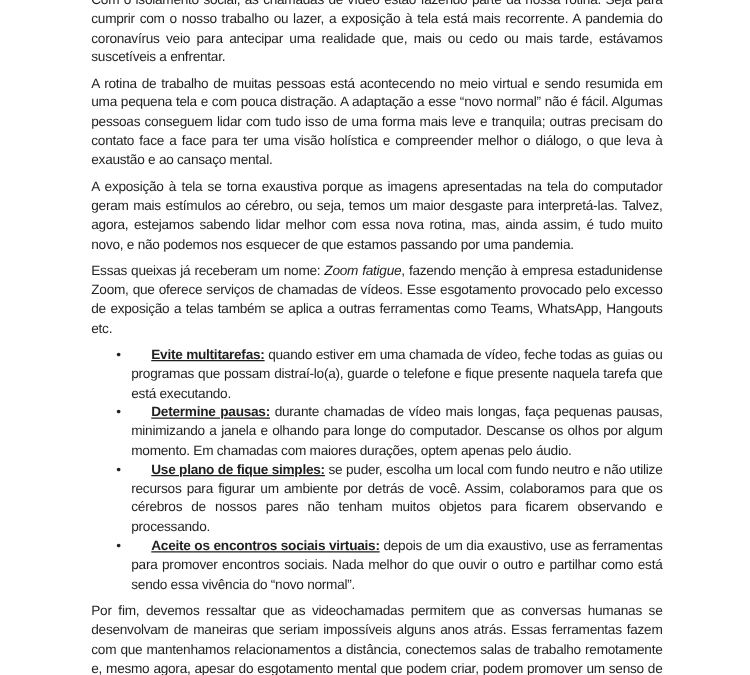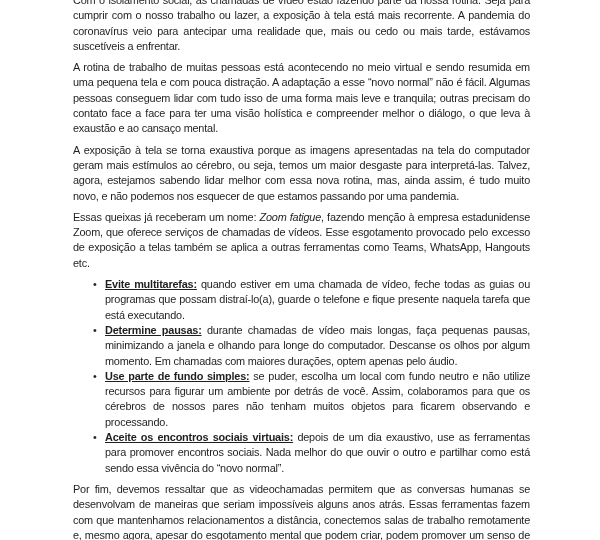--- a/index.html
+++ b/index.html
@@ -44,35 +44,36 @@
     margin: 0;
   }
   .bullet {
     position: absolute;
     left: 20px;
     top: 0;
   }
   .li-head {
     font-weight: bold;
     text-decoration: underline;
+    margin-left: 16px;
   }
   .italic {
     font-style: italic;
   }
 </style>
 </head>
 <body>
 
 <div class="page">
   <div class="doc" style="color: rgb(31, 31, 31);">
       <p><span>Com o isolamento social, as chamadas de vídeo estão fazendo parte da nossa rotina. Seja para cumprir com o nosso trabalho ou lazer, a exposição à tela está mais recorrente. A pandemia do coronavírus veio para antecipar uma realidade que, mais ou cedo ou mais tarde, estávamos suscetíveis a enfrentar.</span></p>
       <p><span>A rotina de trabalho de muitas pessoas está acontecendo no meio virtual e sendo resumida em uma pequena tela e com pouca distração. A adaptação a esse “novo normal” não é fácil. Algumas pessoas conseguem lidar com tudo isso de uma forma mais leve e tranquila; outras precisam do contato face a face para ter uma visão holística e compreender melhor o diálogo, o que leva à exaustão e ao cansaço mental.</span></p>
       <p><span>A exposição à tela se torna exaustiva porque as imagens apresentadas na tela do computador geram mais estímulos ao cérebro, ou seja, temos um maior desgaste para interpretá-las. Talvez, agora, estejamos sabendo lidar melhor com essa nova rotina, mas, ainda assim, é tudo muito novo, e não podemos nos esquecer de que estamos passando por uma pandemia.</span></p>
       <p><span>Essas queixas já receberam um nome: </span><span class="italic">Zoom fatigue</span><span>, fazendo menção à empresa estadunidense Zoom, que oferece serviços de chamadas de vídeos. Esse esgotamento provocado pelo excesso de exposição a telas também se aplica a outras ferramentas como Teams, WhatsApp, Hangouts etc.</span></p>
       <ul>
         <li><span class="bullet">•</span><span class="li-head">Evite multitarefas:</span><span> quando estiver em uma chamada de vídeo, feche todas as guias ou programas que possam distraí-lo(a), guarde o telefone e fique presente naquela tarefa que está executando.</span></li>
         <li><span class="bullet">•</span><span class="li-head">Determine pausas:</span><span> durante chamadas de vídeo mais longas, faça pequenas pausas, minimizando a janela e olhando para longe do computador. Descanse os olhos por algum momento. Em chamadas com maiores durações, optem apenas pelo áudio.</span></li>
-        <li><span class="bullet">•</span><span class="li-head">Use parte de fundo simples:</span><span> se puder, escolha um local com fundo neutro e não utilize recursos para figurar um ambiente por detrás de você. Assim, colaboramos para que os cérebros de nossos pares não tenham muitos objetos para ficarem observando e processando.</span></li>
+        <li><span class="bullet">•</span><span class="li-head">Use plano de fique simples:</span><span> se puder, escolha um local com fundo neutro e não utilize recursos para figurar um ambiente por detrás de você. Assim, colaboramos para que os cérebros de nossos pares não tenham muitos objetos para ficarem observando e processando.</span></li>
         <li><span class="bullet">•</span><span class="li-head">Aceite os encontros sociais virtuais:</span><span> depois de um dia exaustivo, use as ferramentas para promover encontros sociais. Nada melhor do que ouvir o outro e partilhar como está sendo essa vivência do “novo normal”.</span></li>
       </ul>
       <p><span>Por fim, devemos ressaltar que as videochamadas permitem que as conversas humanas se desenvolvam de maneiras que seriam impossíveis alguns anos atrás. Essas ferramentas fazem com que mantenhamos relacionamentos a distância, conectemos salas de trabalho remotamente e, mesmo agora, apesar do esgotamento mental que podem criar, podem promover um senso de unidade durante uma pandemia.</span></p>
     </div>
 </div>
 
 </body></html>

